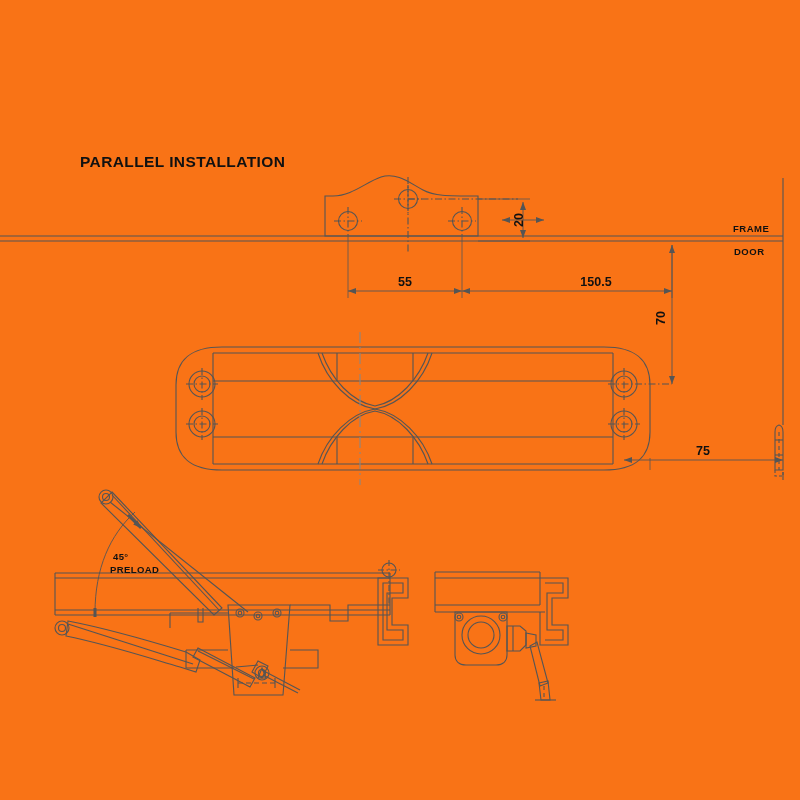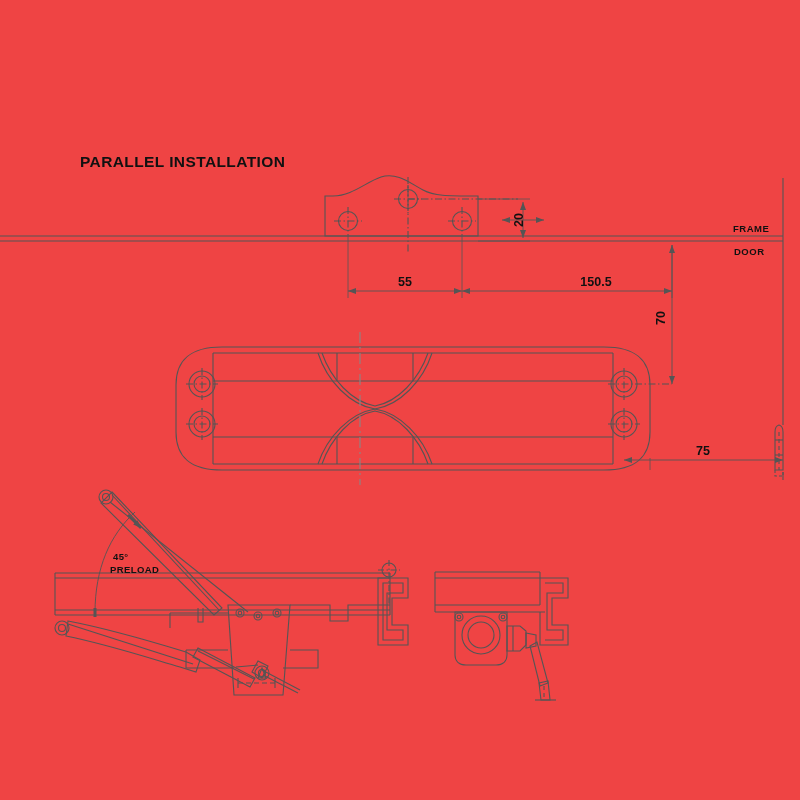--- a/index.html
+++ b/index.html
@@ -1,18 +1,18 @@
 <!DOCTYPE html>
 <html><head>
 <meta charset="utf-8">
 <style>
   html,body{margin:0;padding:0;background:#ffffff;}
   body{width:800px;height:800px;overflow:hidden;
        font-family:"Liberation Sans",sans-serif;}
-  #sheet{position:relative;width:800px;height:800px;background:#ef4444;}
+  #sheet{position:relative;width:800px;height:800px;background:#f97316;}
   svg{display:block;}
   text{font-family:"Liberation Sans",sans-serif;font-weight:bold;fill:#111;}
   .ttl{font-size:15.5px;letter-spacing:0.4px;}
   .dim{font-size:12.5px;}
   .lbl{font-size:9.5px;letter-spacing:0.5px;}
   .note{font-size:9.5px;letter-spacing:0.4px;}
 </style>
 </head>
 <body>
 

